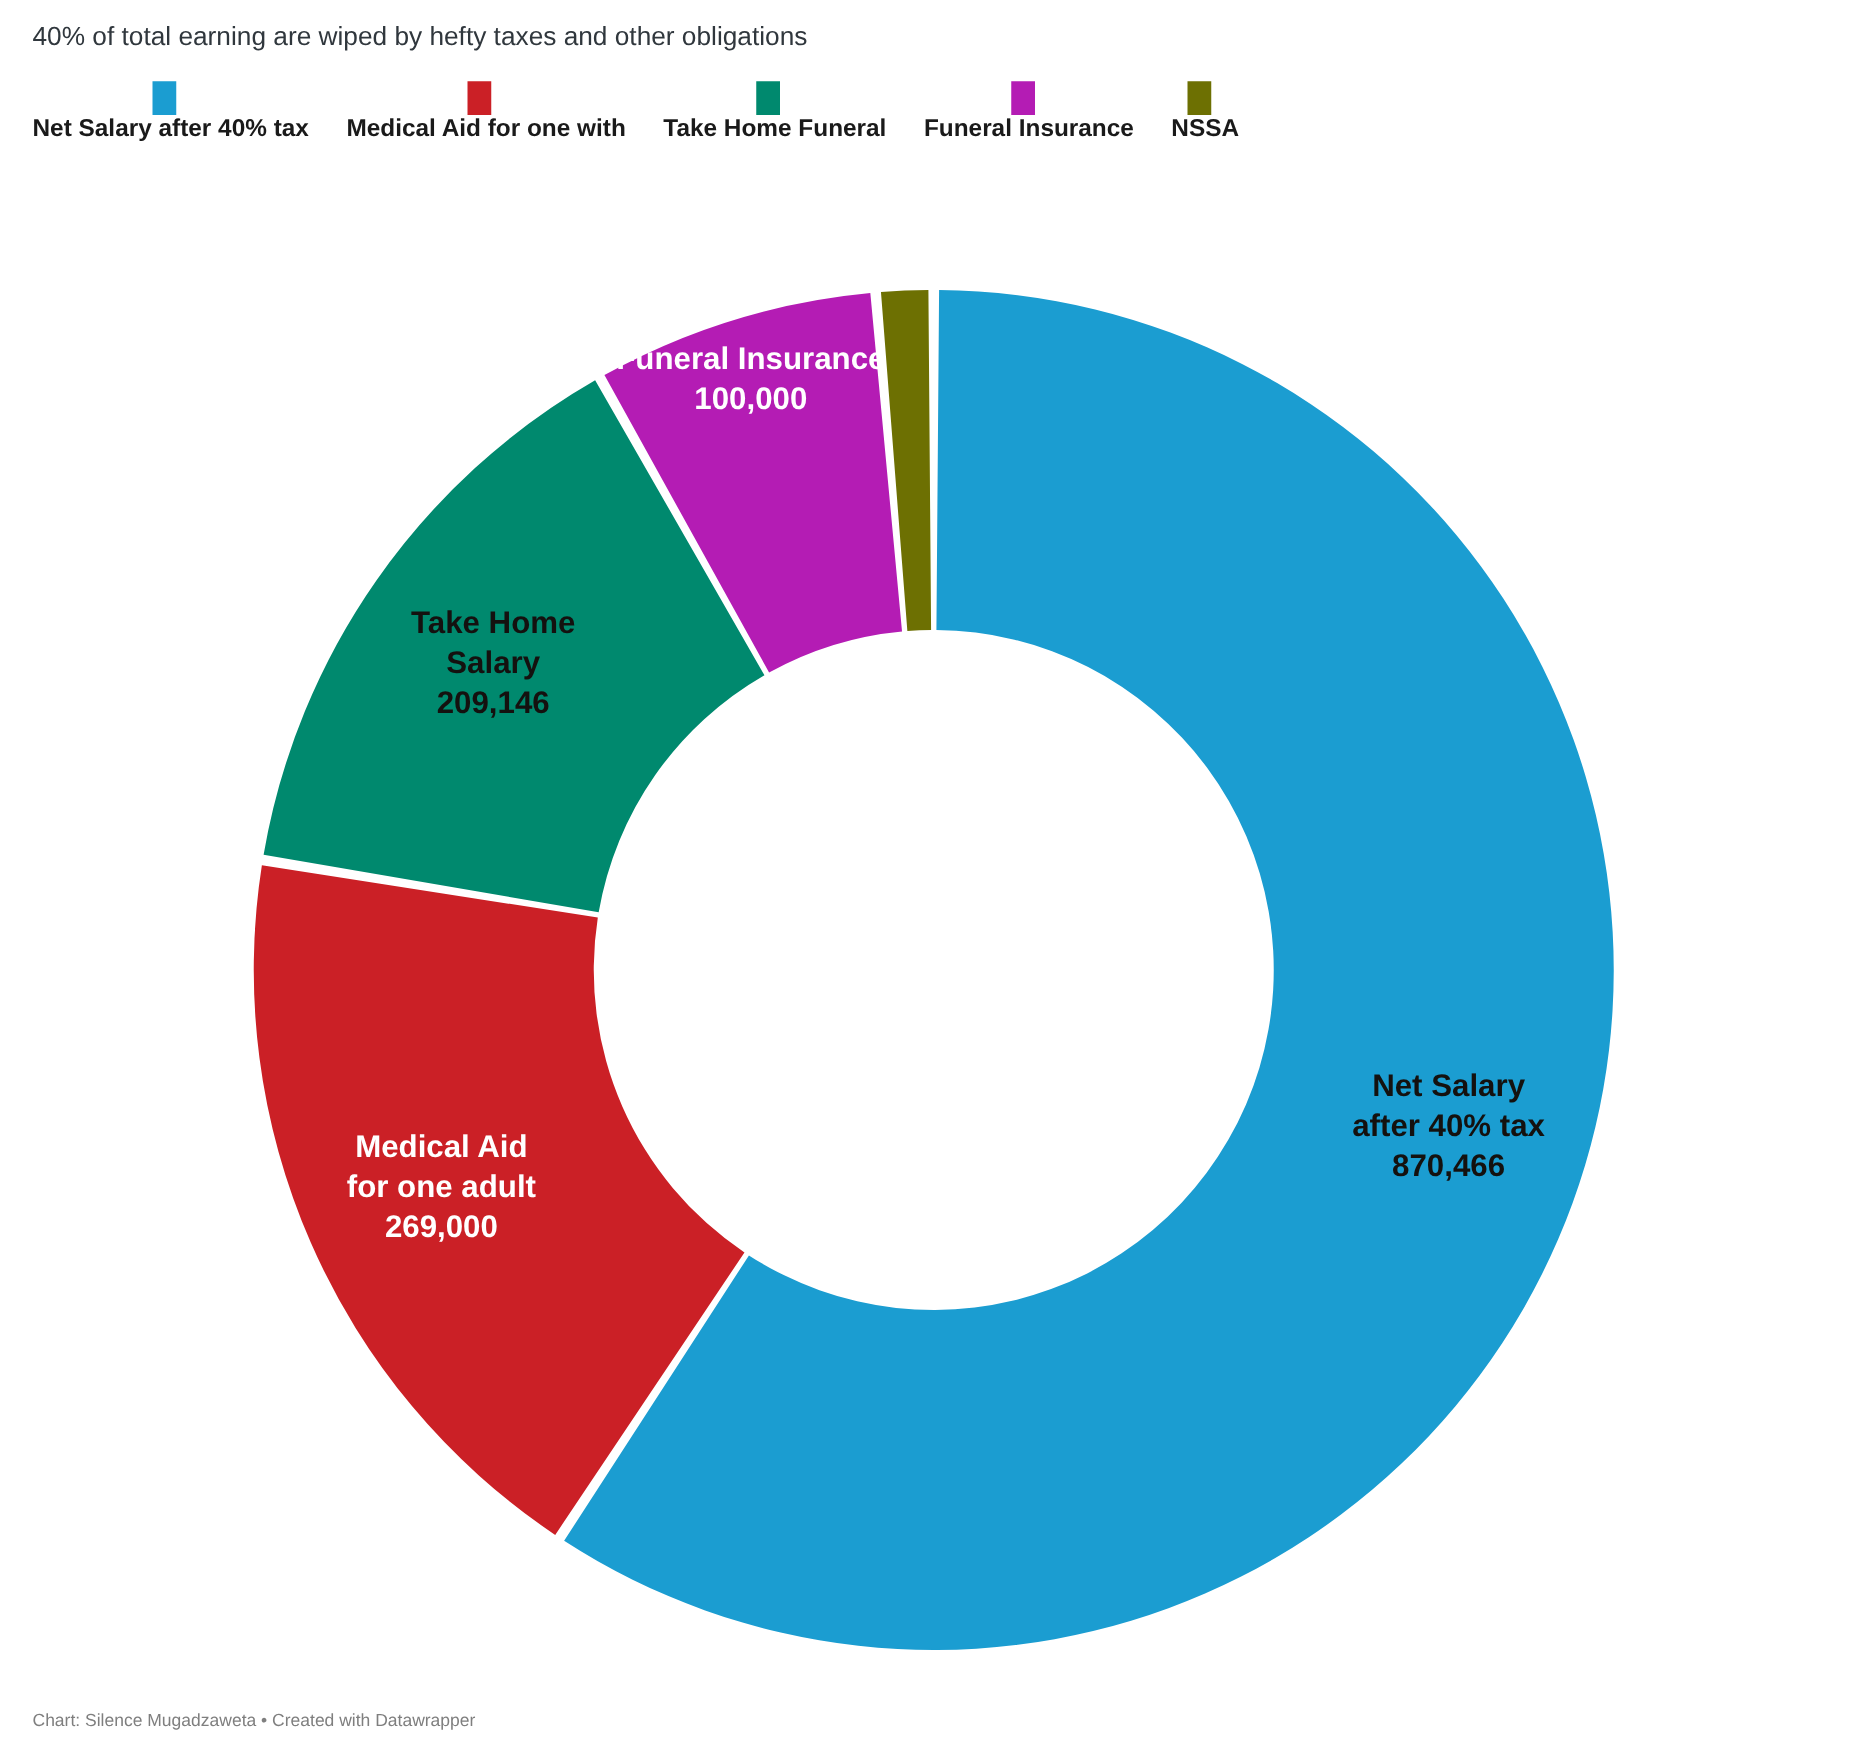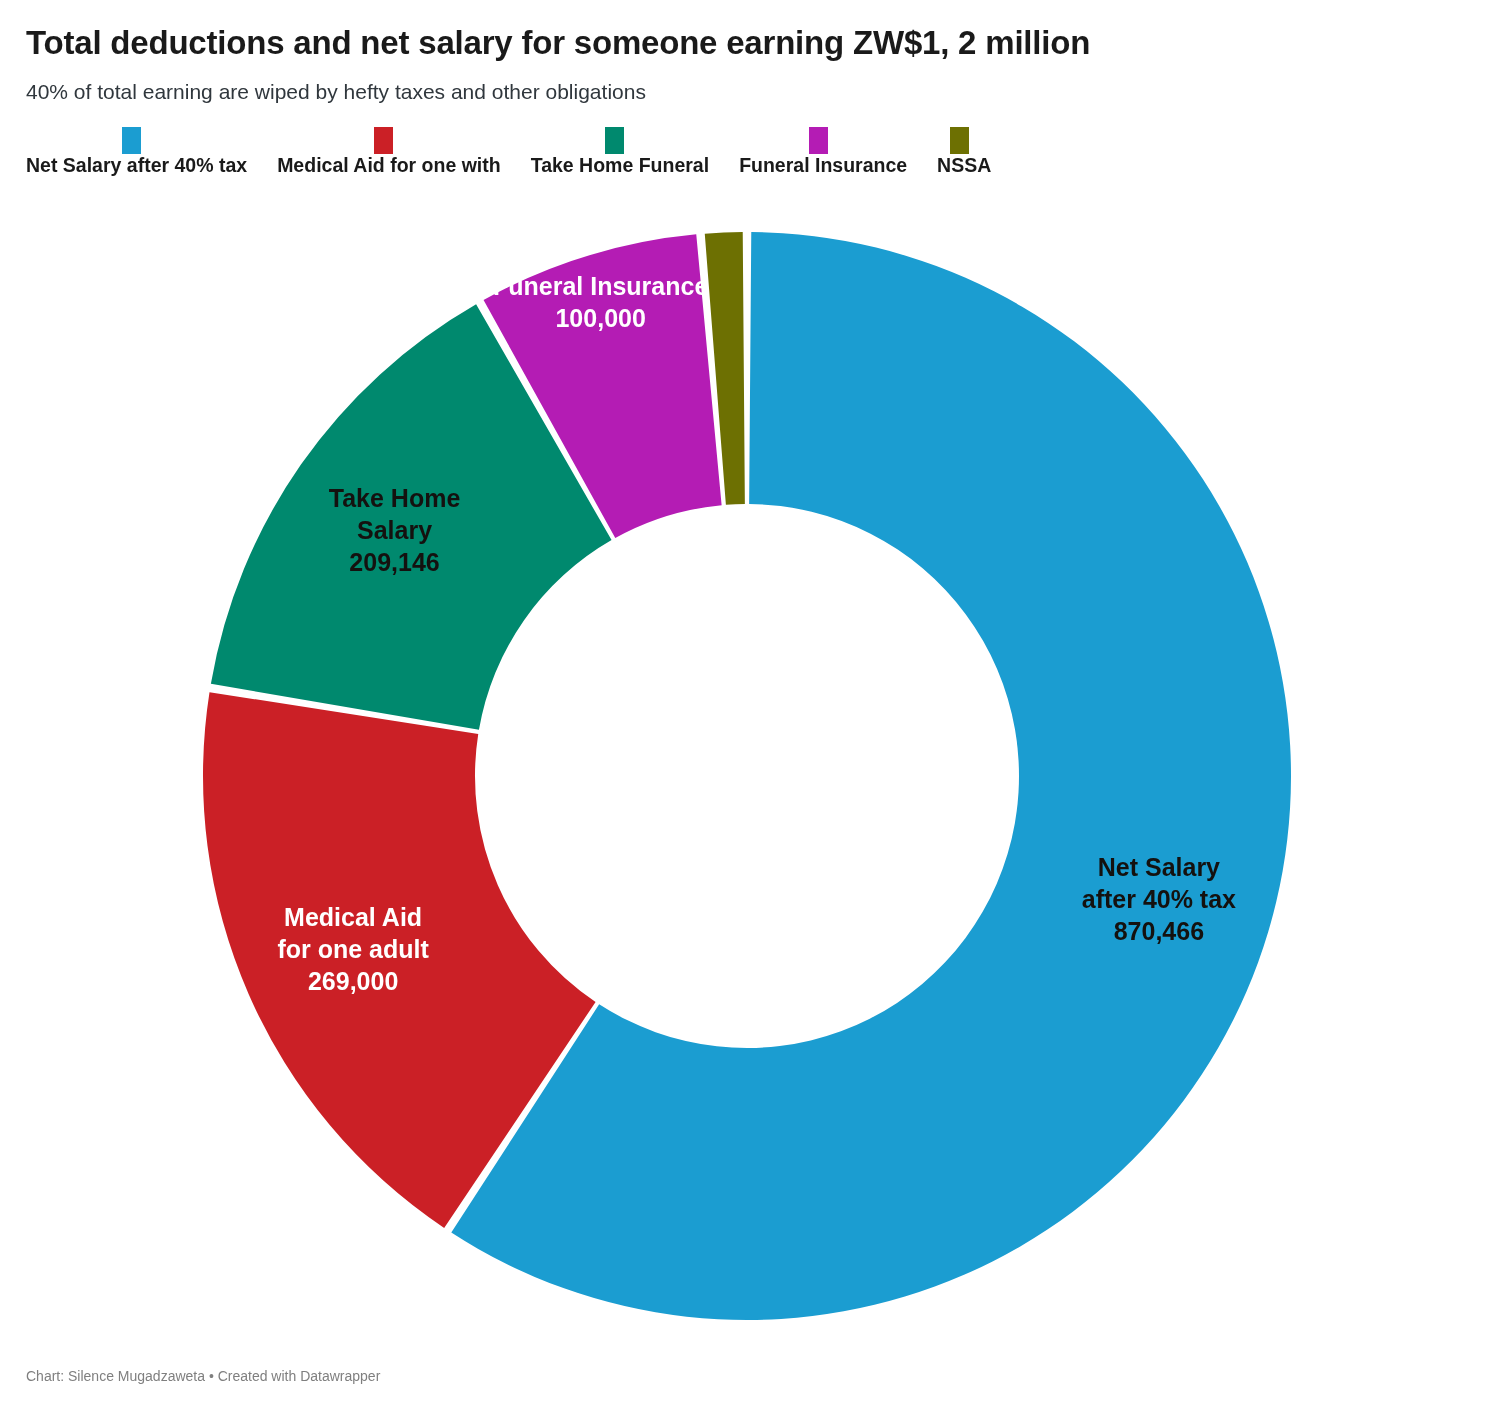--- a/index.html
+++ b/index.html
@@ -94,21 +94,20 @@
     color: #7f7f7f;
     font-family: "Liberation Sans", sans-serif;
     white-space: nowrap;
   }
 </style>
 </head>
 <body>
 
 <div class="page">
 
-  <h1 class="chart-title">Total deductions and net salary for someone earning ZW$1, 2 million</h1>
 
   <p class="chart-subtitle">40% of total earning are wiped by hefty taxes and other obligations</p>
 
   <div class="legend" id="legend-root">
       <div class="legend-item">
         <span class="legend-swatch" style="background: rgb(27, 157, 209);"></span>
         <span class="legend-label">Net Salary after 40% tax</span>
       </div>
       <div class="legend-item">
         <span class="legend-swatch" style="background: rgb(203, 32, 38);"></span>

